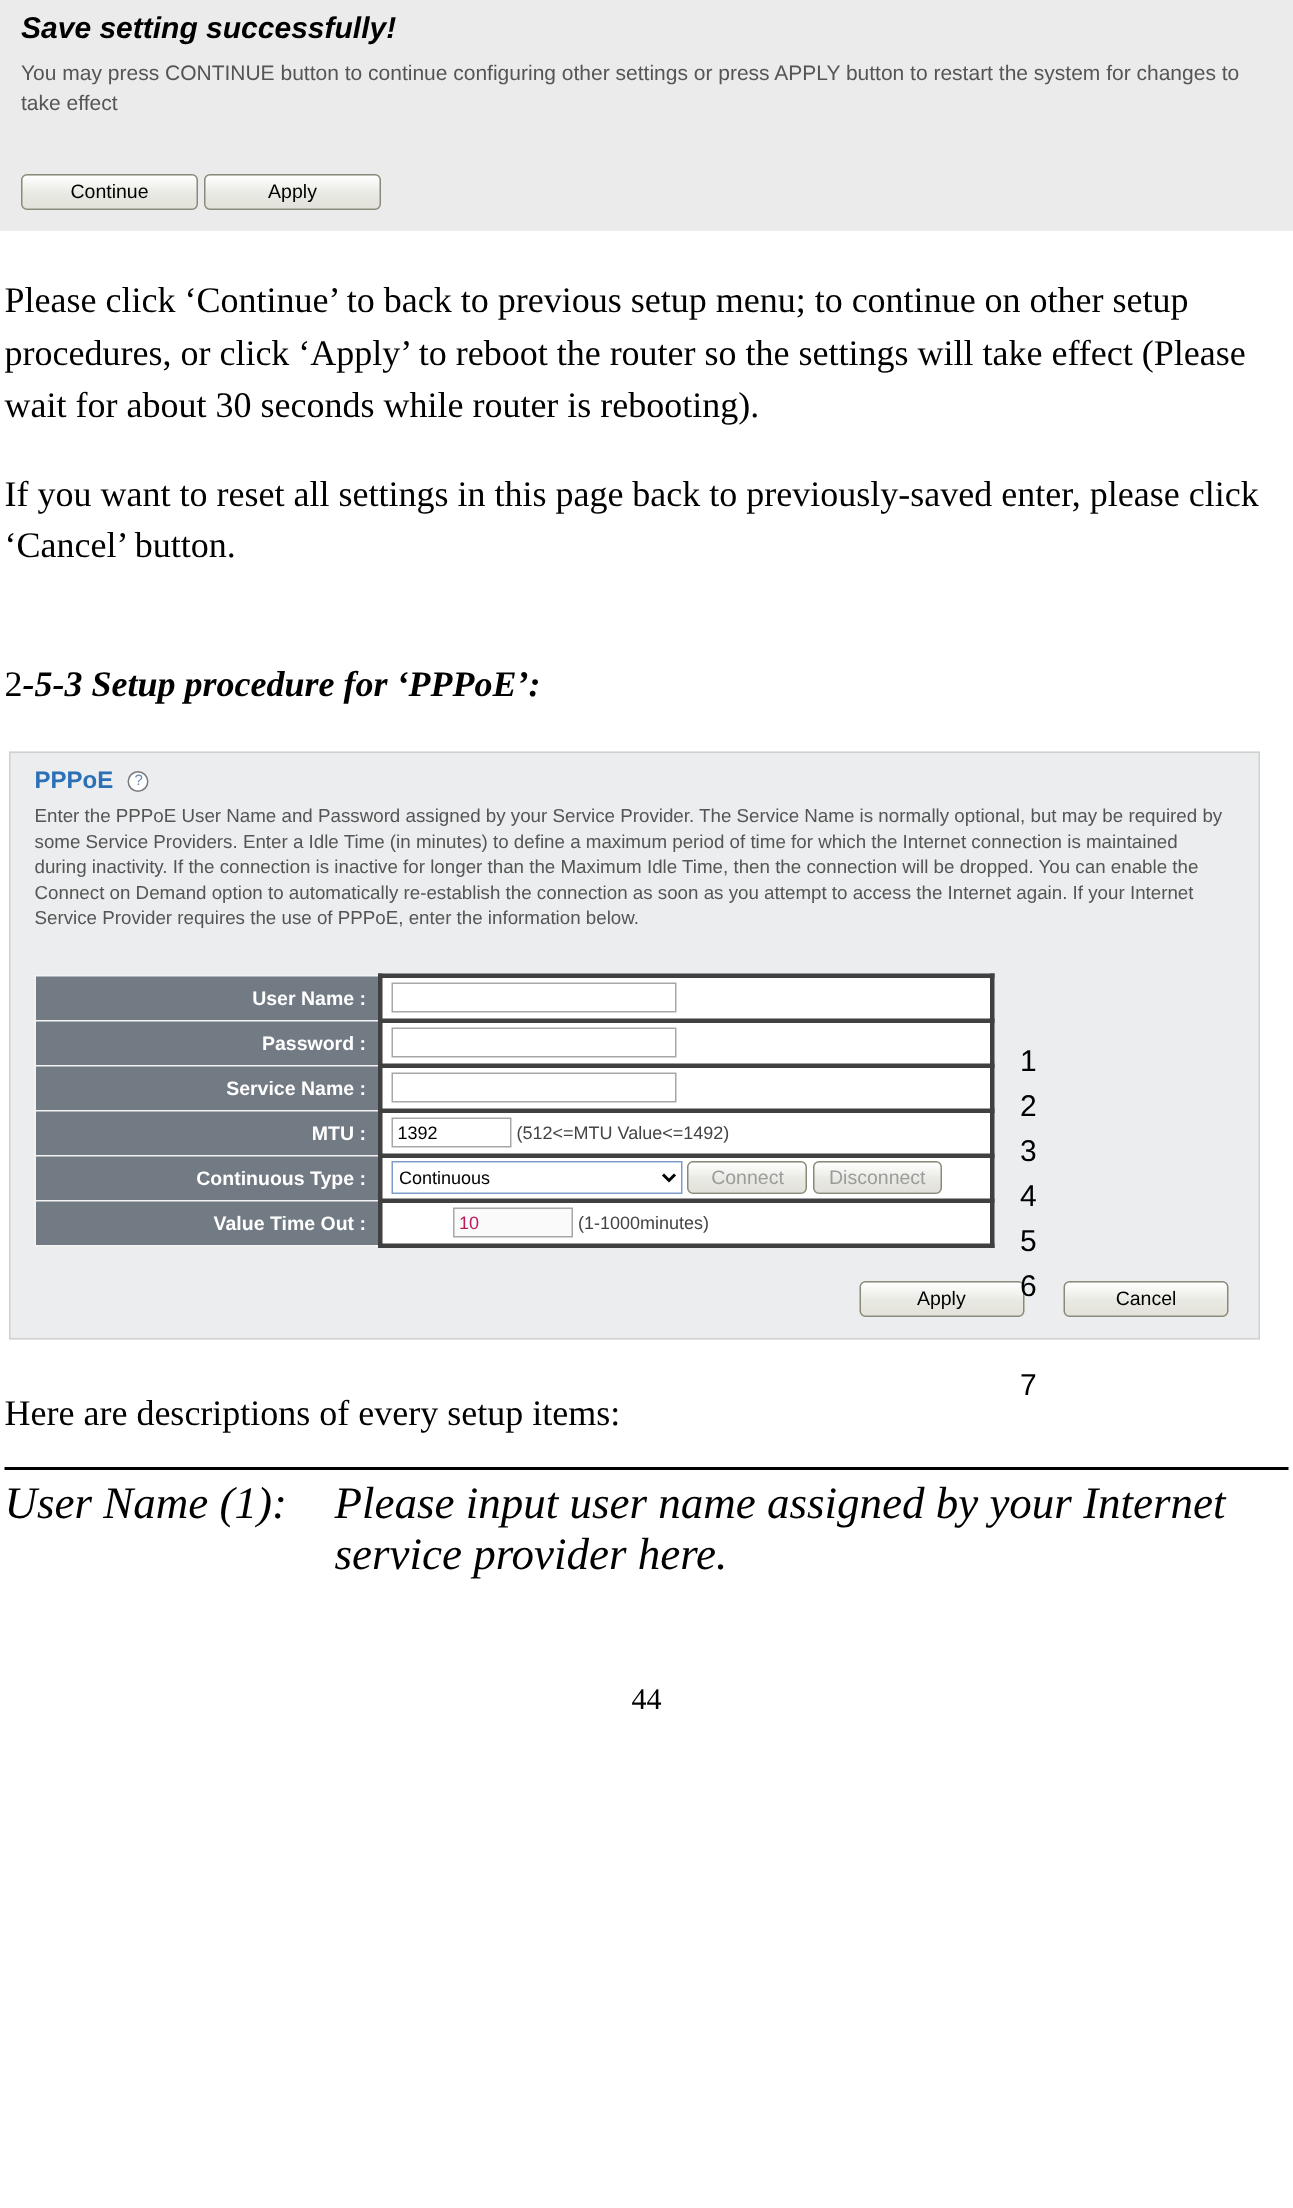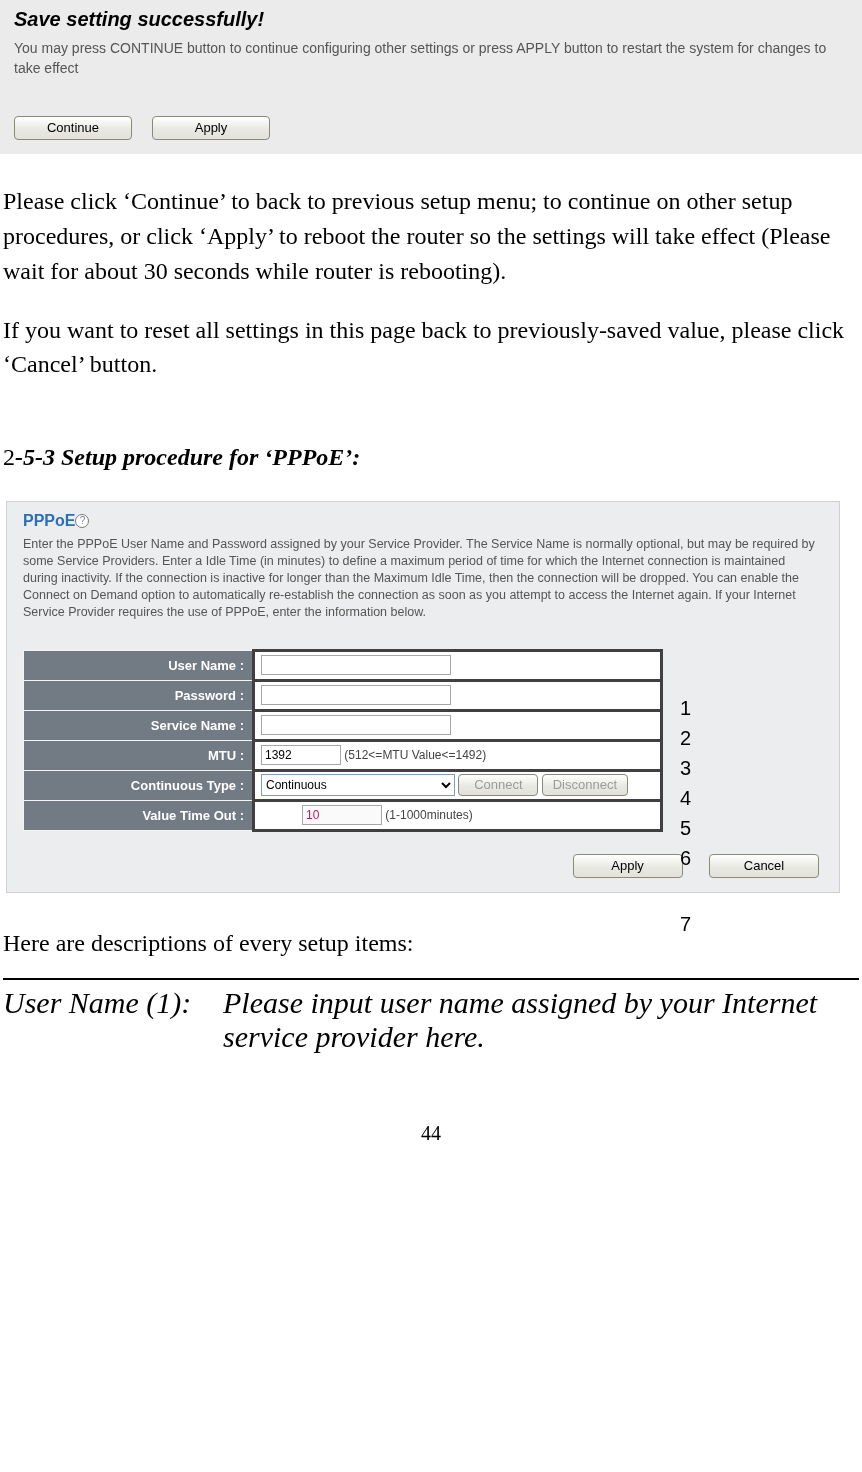--- a/index.html
+++ b/index.html
@@ -2,41 +2,41 @@
 <html><head>
 <meta charset="utf-8">
 <style>
   * { box-sizing: border-box; }
   body { margin: 0; font-family: "Times New Roman", Times, serif; width: 862px; background: #fff; color: #000; }
 
   
   .dlg1 { background: #ebebeb; padding: 6px 14px 14px 14px; }
   .dlg1 .title { font-family: Arial, Helvetica, sans-serif; font-size: 20px; font-weight: bold; font-style: italic; margin: 2px 0 8px 0; }
   .dlg1 .hint  { font-family: Arial, Helvetica, sans-serif; font-size: 14px; color: #555; line-height: 1.4; margin-bottom: 38px; }
-  .dlg1 .btnrow { display: flex; gap: 20px; }
+  .dlg1 .btnrow { display: flex; gap: 4px; }
   .winbtn {
     font-family: Arial, Helvetica, sans-serif; font-size: 13px; text-align: center;
     min-width: 118px; height: 24px; line-height: 20px; padding: 0 10px;
     background: linear-gradient(#ffffff,#e9e9e3 55%,#e2e2da);
     border: 1px solid #8a8a7a; border-radius: 4px; cursor: pointer;
   }
   .winbtn.small { min-width: 80px; height: 22px; line-height: 18px; }
   .winbtn.disabled { color: #9b9b9b; cursor: default; }
 
   
   .body-text { font-size: 24px; line-height: 1.45; padding: 30px 3px 18px 3px; }
   .body-text p { margin: 0 0 24px 0; }
 
   .section-head { font-size: 24px; font-weight: bold; font-style: italic; padding: 20px 3px 30px 3px; }
   .section-head .two { font-weight: normal; font-style: normal; }
 
   
   .pppoe-wrap { position: relative; }
   .pppoe { background: #ecedee; margin: 0 22px 0 6px; border: 1px solid #d0d0d0; padding: 10px 16px 14px 16px; font-family: Arial, Helvetica, sans-serif; }
-  .pppoe-title { display:flex; align-items:center; gap:0; margin-bottom:6px; }
+  .pppoe-title { display:flex; align-items:center; gap:10px; margin-bottom:6px; }
   .pppoe-title span.t { color:#2b6fb6; font-weight:bold; font-size:16px; }
   .pppoe-desc { font-size:12.5px; color:#555; line-height:1.35; margin-bottom:28px; }
 
   .form-tbl { border-collapse: collapse; width: 640px; }
   .form-tbl tr { height: 30px; }
   .form-tbl td.lab {
     background:#727a84; color:#fff; font-weight:bold; font-size:13px;
     text-align:right; padding-right:8px; width:230px;
     border:1px solid #f4f4f4;
   }
@@ -71,21 +71,21 @@
   <div class="title">Save setting successfully!</div>
   <div class="hint">You may press CONTINUE button to continue configuring other settings or press APPLY button to restart the system for changes to take effect</div>
   <div class="btnrow">
     <button class="winbtn">Continue</button>
     <button class="winbtn">Apply</button>
   </div>
 </div>
 
 <div class="body-text">
   <p>Please click ‘Continue’ to back to previous setup menu; to continue on other setup procedures, or click ‘Apply’ to reboot the router so the settings will take effect (Please wait for about 30 seconds while router is rebooting).</p>
-  <p>If you want to reset all settings in this page back to previously-saved value, please click ‘Cancel’ button.</p>
+  <p>If you want to reset all settings in this page back to previously-saved enter, please click ‘Cancel’ button.</p>
 </div>
 
 <div class="section-head">
   <span class="two">2</span><span>-5-3 Setup procedure for ‘PPPoE’:</span>
 </div>
 
 <div class="pppoe-wrap">
   <div class="pppoe">
     <div class="pppoe-title">
       <span class="t">PPPoE</span>

